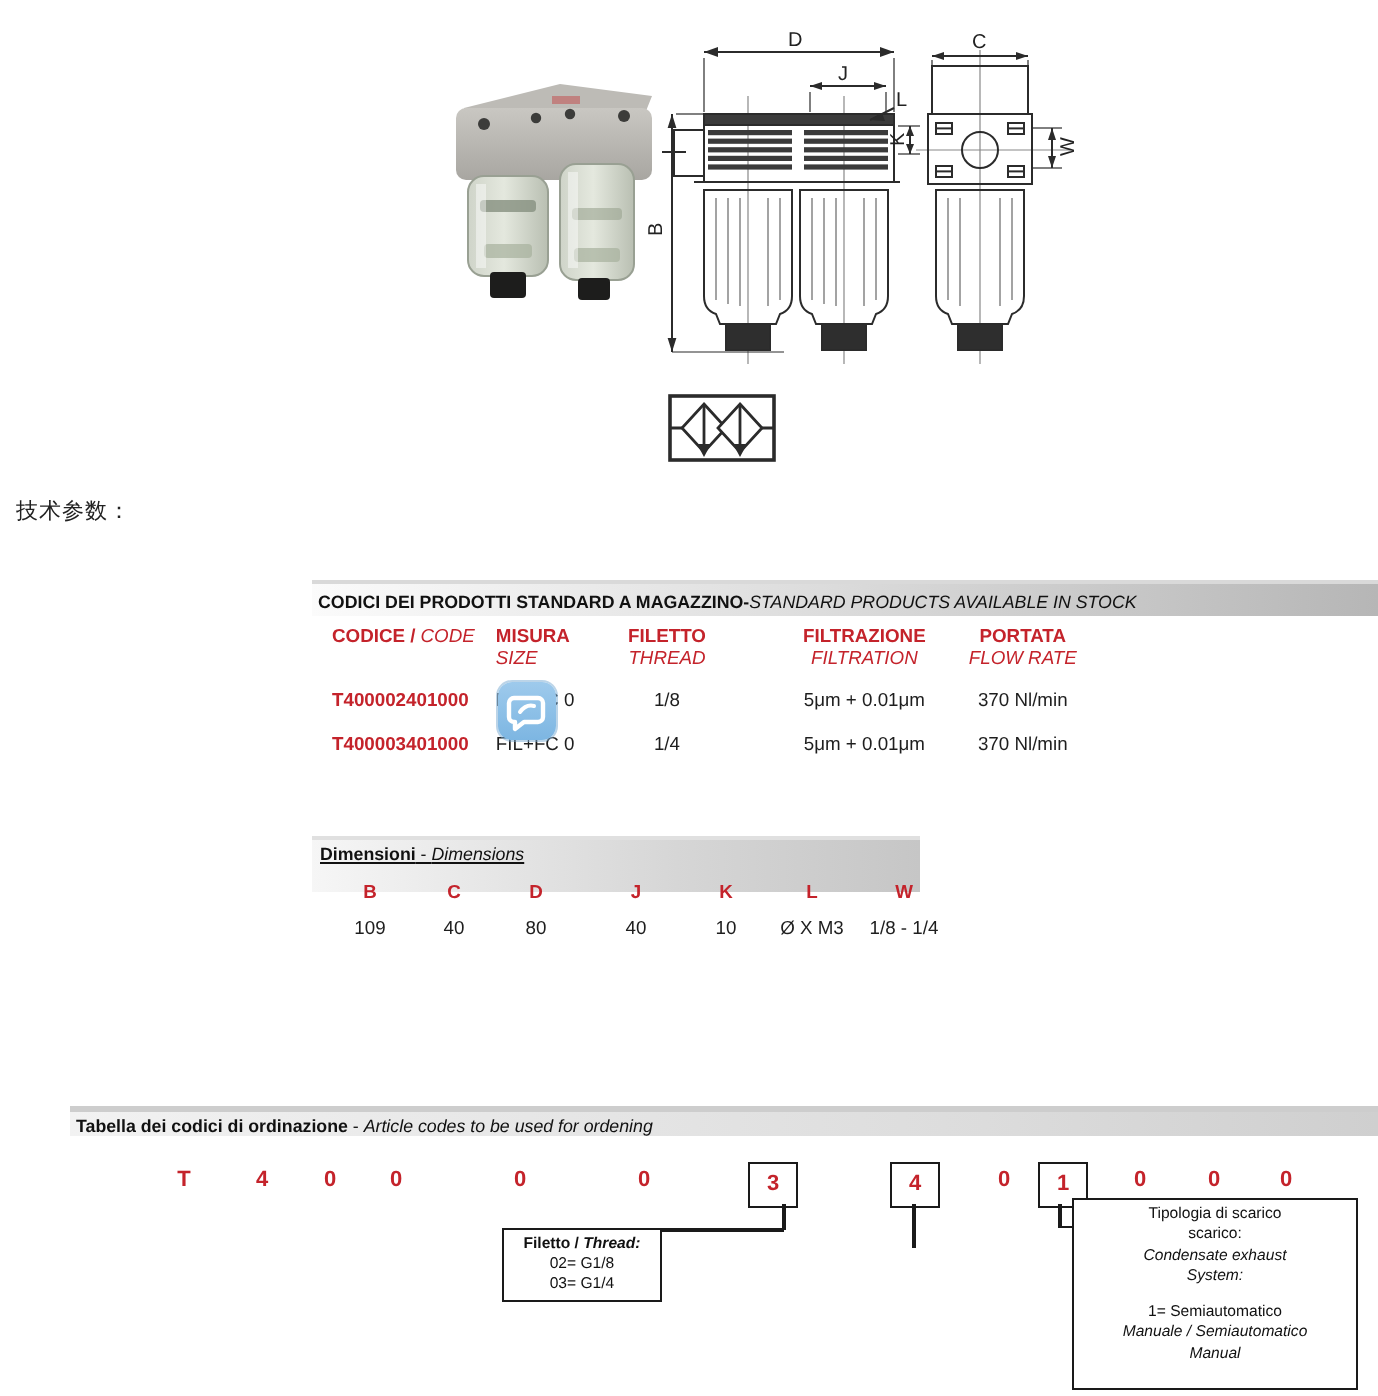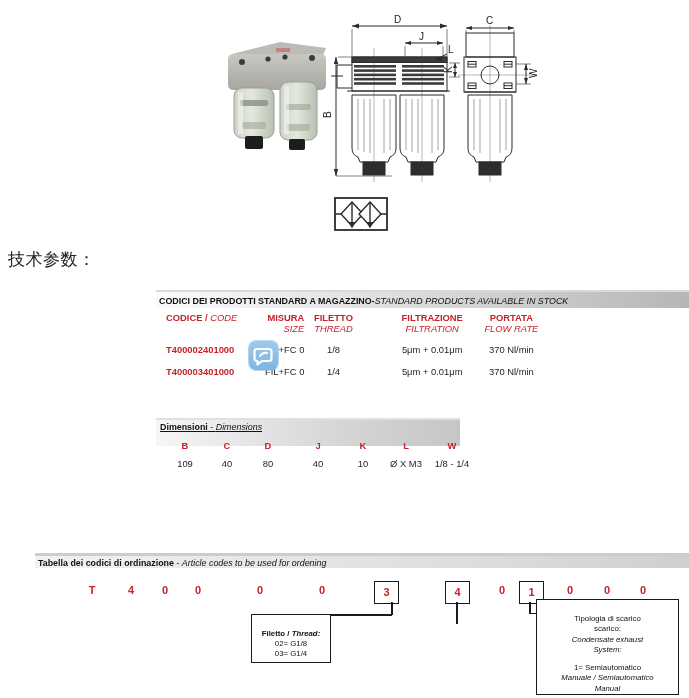--- a/index.html
+++ b/index.html
@@ -15,41 +15,41 @@
       border-top:2px solid #d9d9d9;font-size:8.9px;padding-left:3px;box-sizing:border-box;}
   .bar-dims{left:156px;top:418px;width:304px;height:28px;line-height:14px;
       background:linear-gradient(90deg,#f6f6f6 0%,#d6d6d6 60%,#c6c6c6 100%);
       border-top:2px solid #e0e0e0;font-size:8.9px;padding-left:4px;box-sizing:border-box;text-decoration:underline;}
   .bar-tabella{left:35px;top:553px;width:654px;height:15px;line-height:15px;
       background:linear-gradient(90deg,#f2f2f2 0%,#dcdcdc 70%,#cfcfcf 100%);
       border-top:3px solid #cdcdcd;font-size:8.9px;padding-left:3px;box-sizing:border-box;}
   
   .trow{position:absolute;left:156px;width:400px;display:flex;font-size:9.4px;}
   .trow .c1{width:100px;text-align:left;padding-left:10px;box-sizing:border-box;}
-  .trow .c2{width:62px;text-align:right;}
+  .trow .c2{width:62px;text-align:left;}
   .trow .c3{width:64px;text-align:center;}
   .trow .c4{width:76px;text-align:center;margin-left:35px;}
   .trow .c5{width:98px;text-align:center;}
   .hdr{font-weight:bold;color:#c4232b;}
   .hdr-en{font-style:italic;color:#c4232b;font-weight:normal;}
   .code-cell{font-weight:bold;color:#c4232b;}
   
   .dimspan{position:absolute;width:70px;text-align:center;font-size:9.4px;}
   
-  .tech-label{left:8px;top:248px;font-size:17px;color:#222;letter-spacing:.5px;}
+  .tech-label{left:8px;top:248px;font-size:11px;color:#222;letter-spacing:.5px;}
   
   .tr-icon{left:249px;top:341px;width:29px;height:29px;border-radius:7px;cursor:pointer;
       background:linear-gradient(180deg,#9ecaec 0%,#7db6e2 100%);box-shadow:0 0 0 1px rgba(120,170,210,.5);}
   
   .codechar{position:absolute;top:584px;width:26px;text-align:center;
       font-size:11px;font-weight:bold;color:#c4232b;}
   .codechar.boxed{top:581px;width:23px;height:21px;line-height:21px;border:1.3px solid #1a1a1a;background:#fff;}
   .conn{position:absolute;background:#1a1a1a;}
   .callout{position:absolute;border:1.3px solid #1a1a1a;background:#fff;text-align:center;
-      font-size:7.8px;line-height:10px;color:#111;box-sizing:border-box;padding:14px 1px 3px;}
+      font-size:7.8px;line-height:10px;color:#111;box-sizing:border-box;padding:2px 1px 3px;}
   .callout .sp{height:4px;}
   svg text{font-family:"Liberation Sans",sans-serif;fill:#222;}
 </style>
 </head>
 <body>
 
 <div id="page">
 
   <svg class="abs" style="left:222px;top:32px;" width="110" height="118" viewBox="0 0 110 118">
     <defs>

